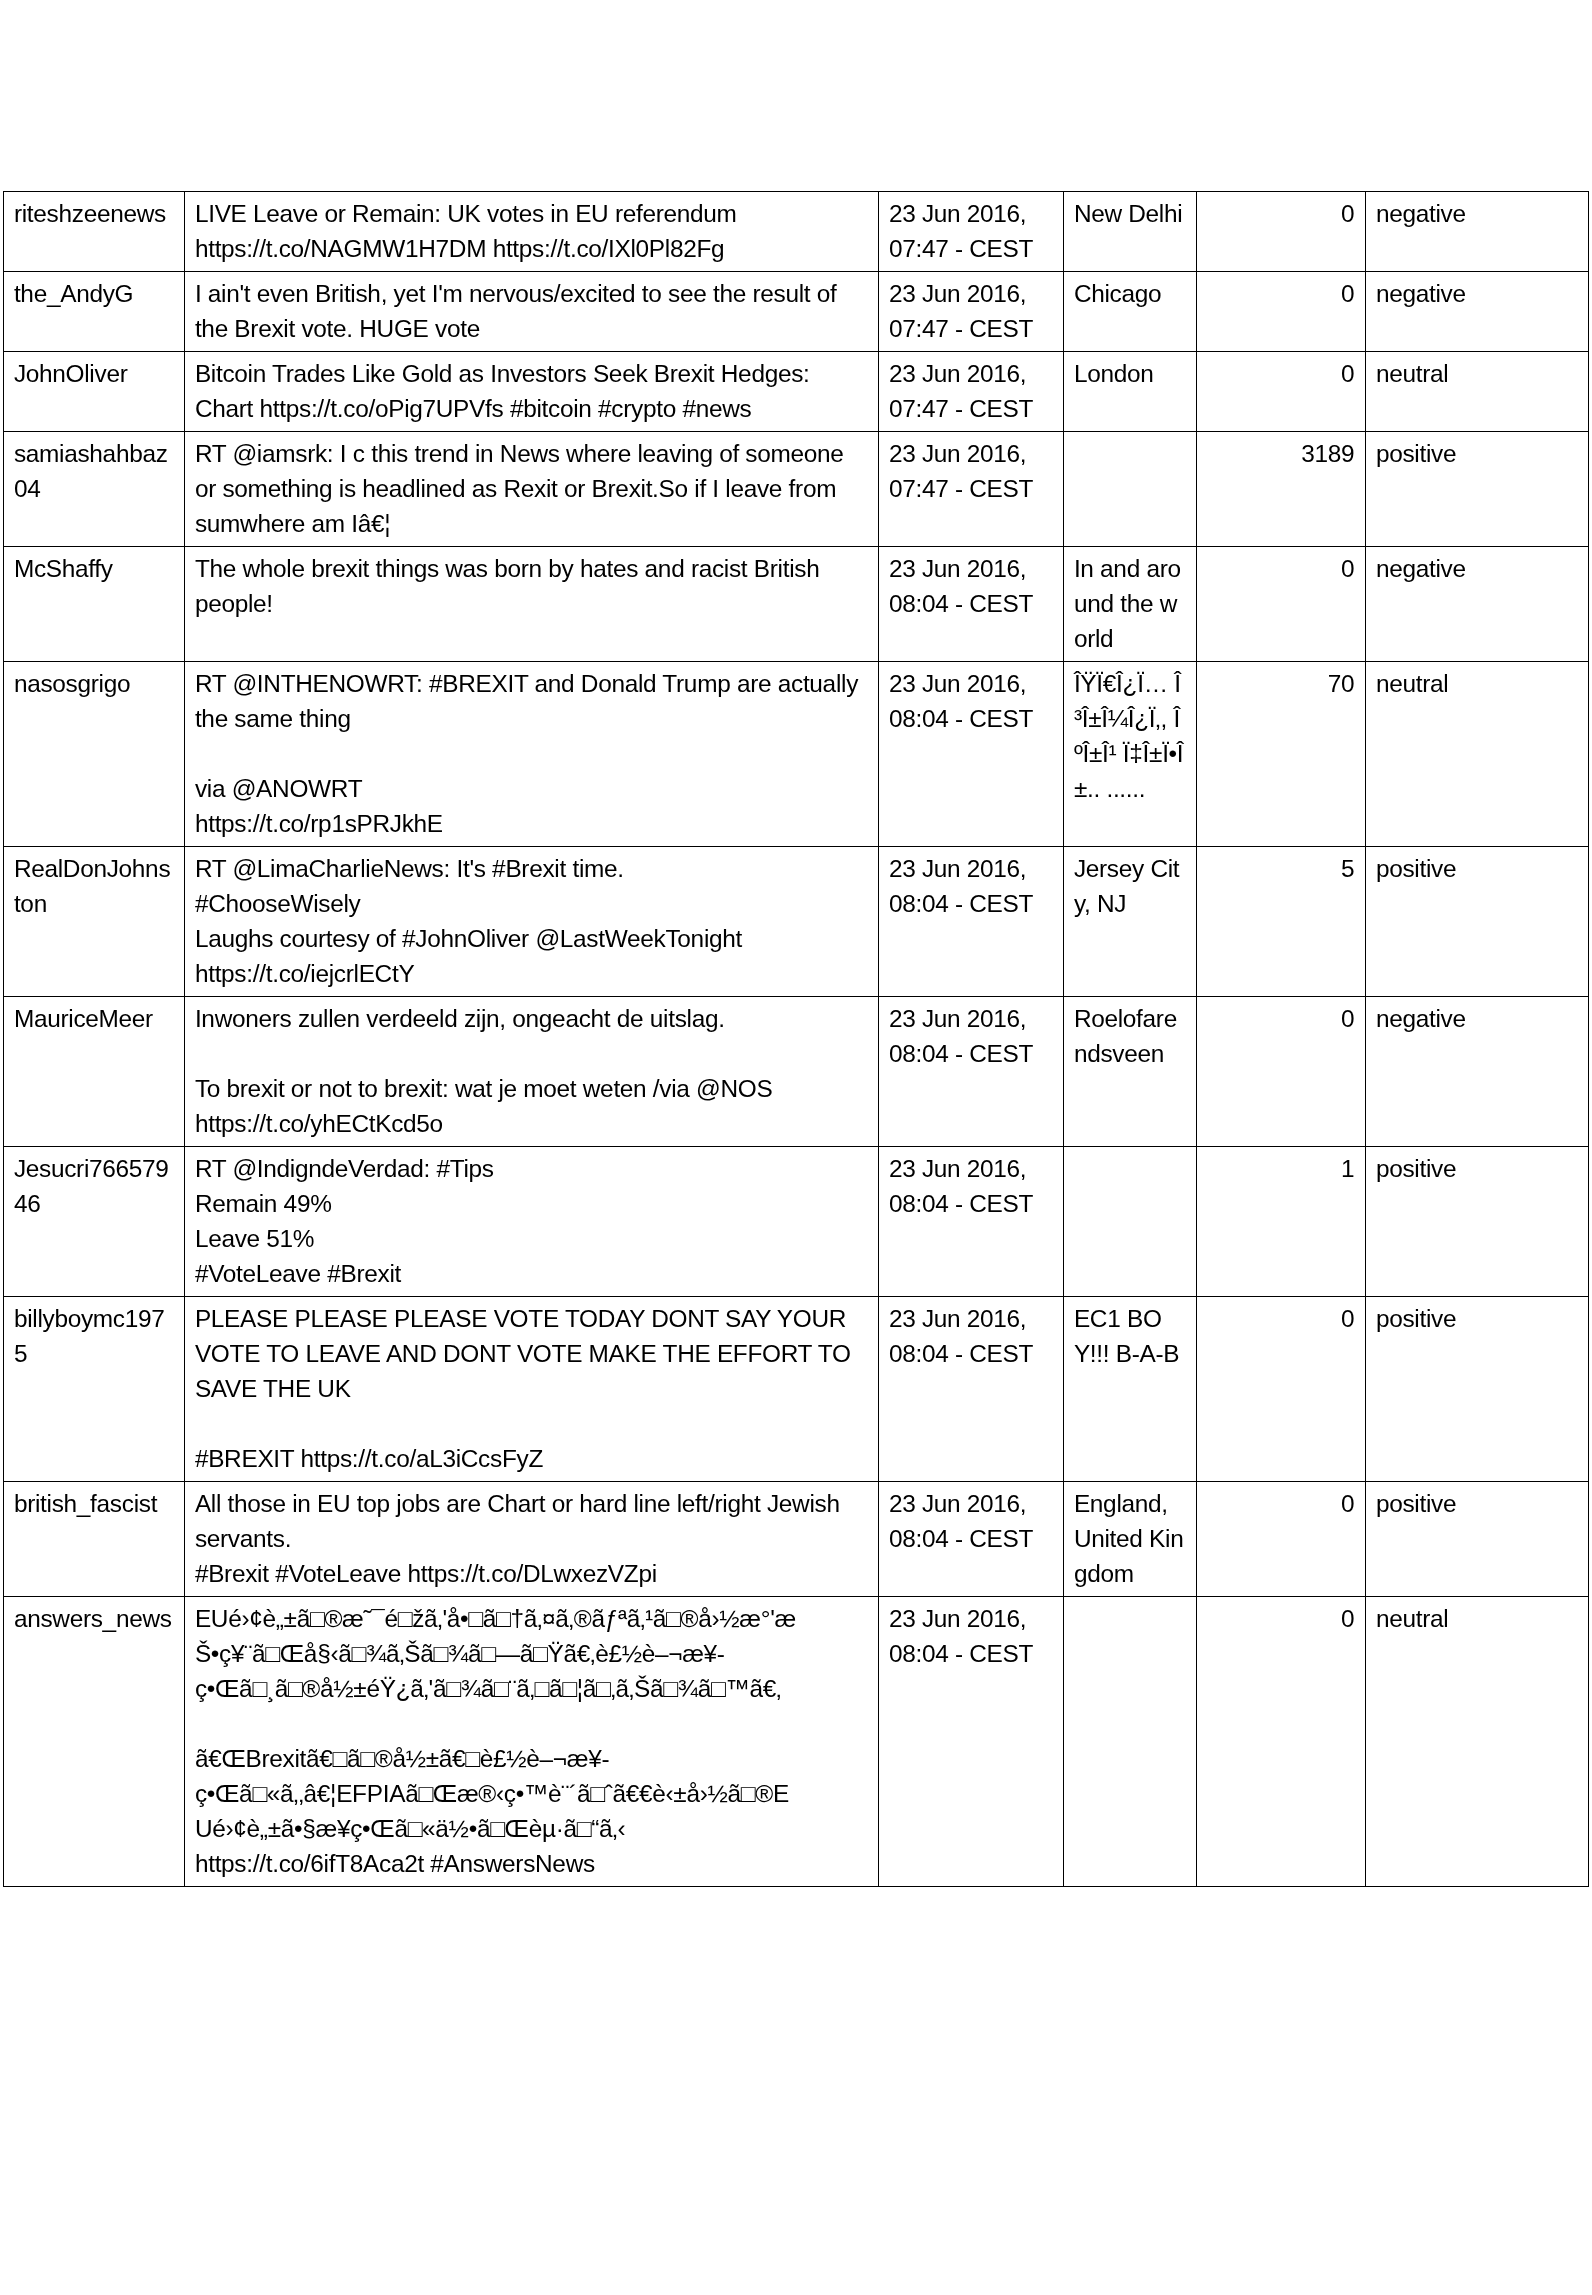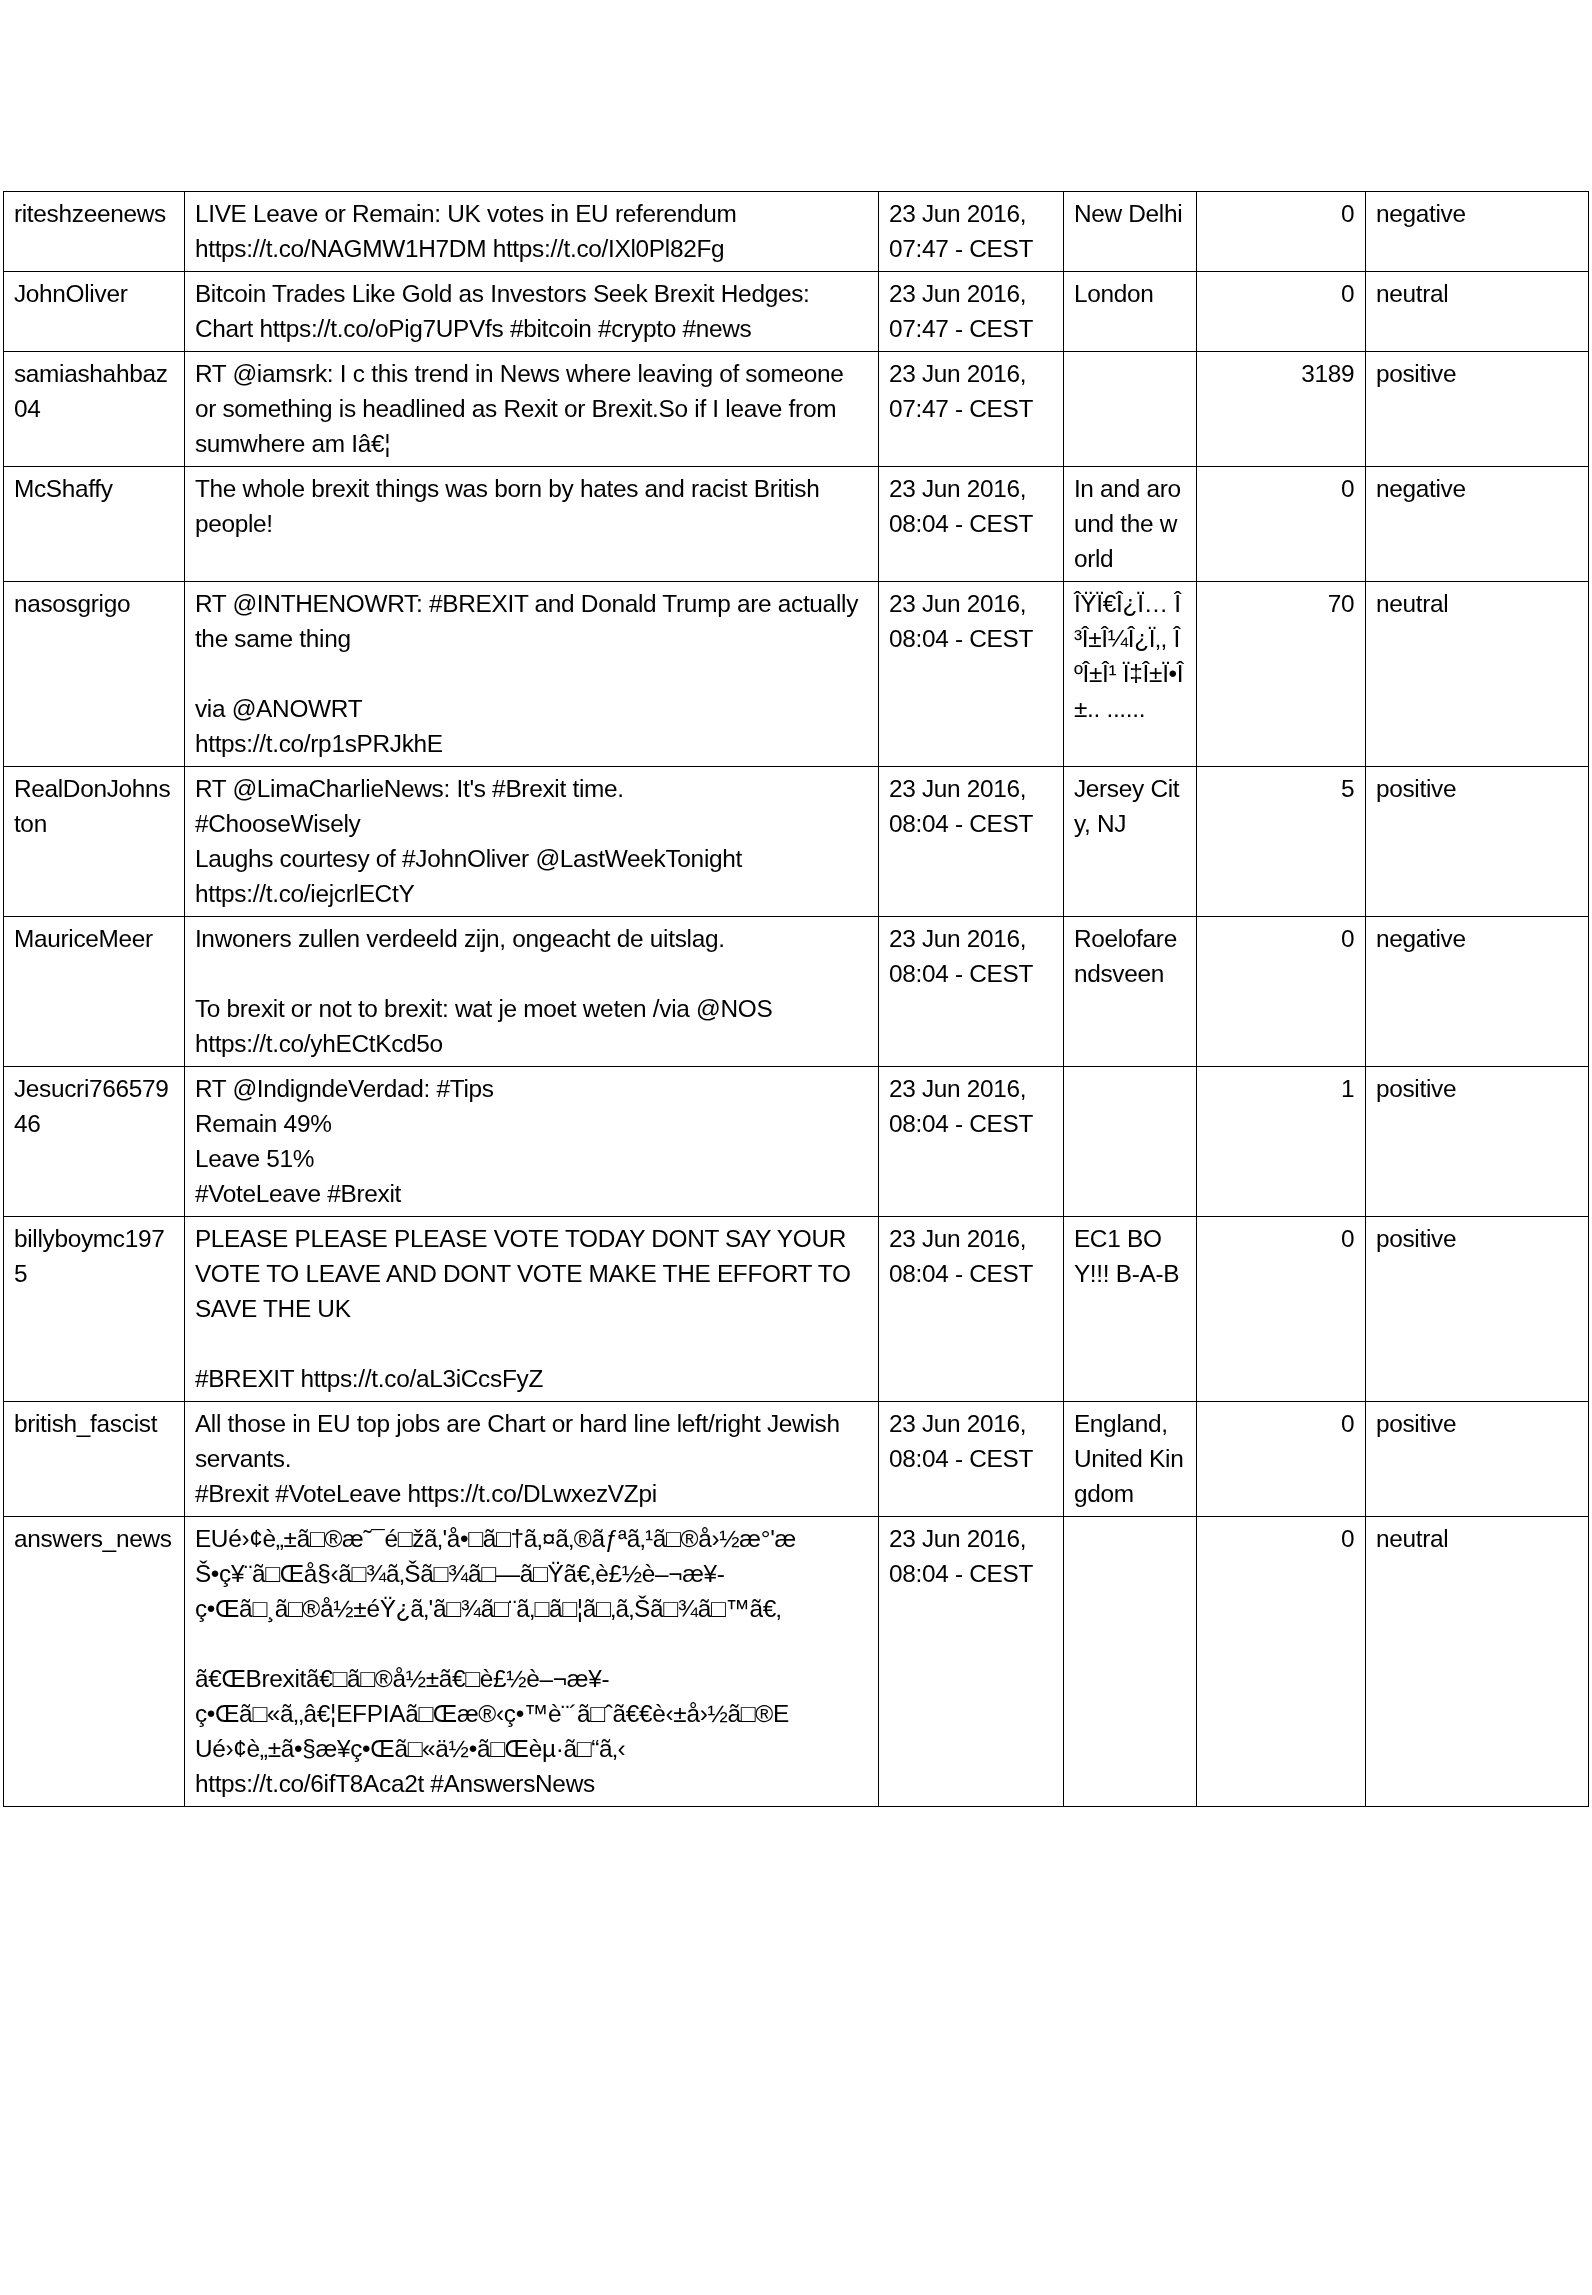--- a/index.html
+++ b/index.html
@@ -74,20 +74,29 @@
   <tr>
     <td class="c-username">riteshzeenews</td>
     <td class="c-text">LIVE  Leave or Remain: UK votes in EU referendum https://t.co/NAGMW1H7DM https://t.co/IXl0Pl82Fg</td>
     <td class="c-datetime">23 Jun 2016,
 07:47 - CEST</td>
     <td class="c-location">New Delhi</td>
     <td class="c-count">0</td>
     <td class="c-sentiment">negative</td>
   </tr>
 
+  <tr>
+    <td class="c-username">the_AndyG</td>
+    <td class="c-text">I ain't even British, yet I'm nervous/excited to see the result of the Brexit vote. HUGE vote</td>
+    <td class="c-datetime">23 Jun 2016,
+07:47 - CEST</td>
+    <td class="c-location">Chicago</td>
+    <td class="c-count">0</td>
+    <td class="c-sentiment">negative</td>
+  </tr>
 
   <tr>
     <td class="c-username">JohnOliver</td>
     <td class="c-text">Bitcoin Trades Like Gold as Investors Seek Brexit Hedges: Chart https://t.co/oPig7UPVfs #bitcoin #crypto #news</td>
     <td class="c-datetime">23 Jun 2016,
 07:47 - CEST</td>
     <td class="c-location">London</td>
     <td class="c-count">0</td>
     <td class="c-sentiment">neutral</td>
   </tr>

